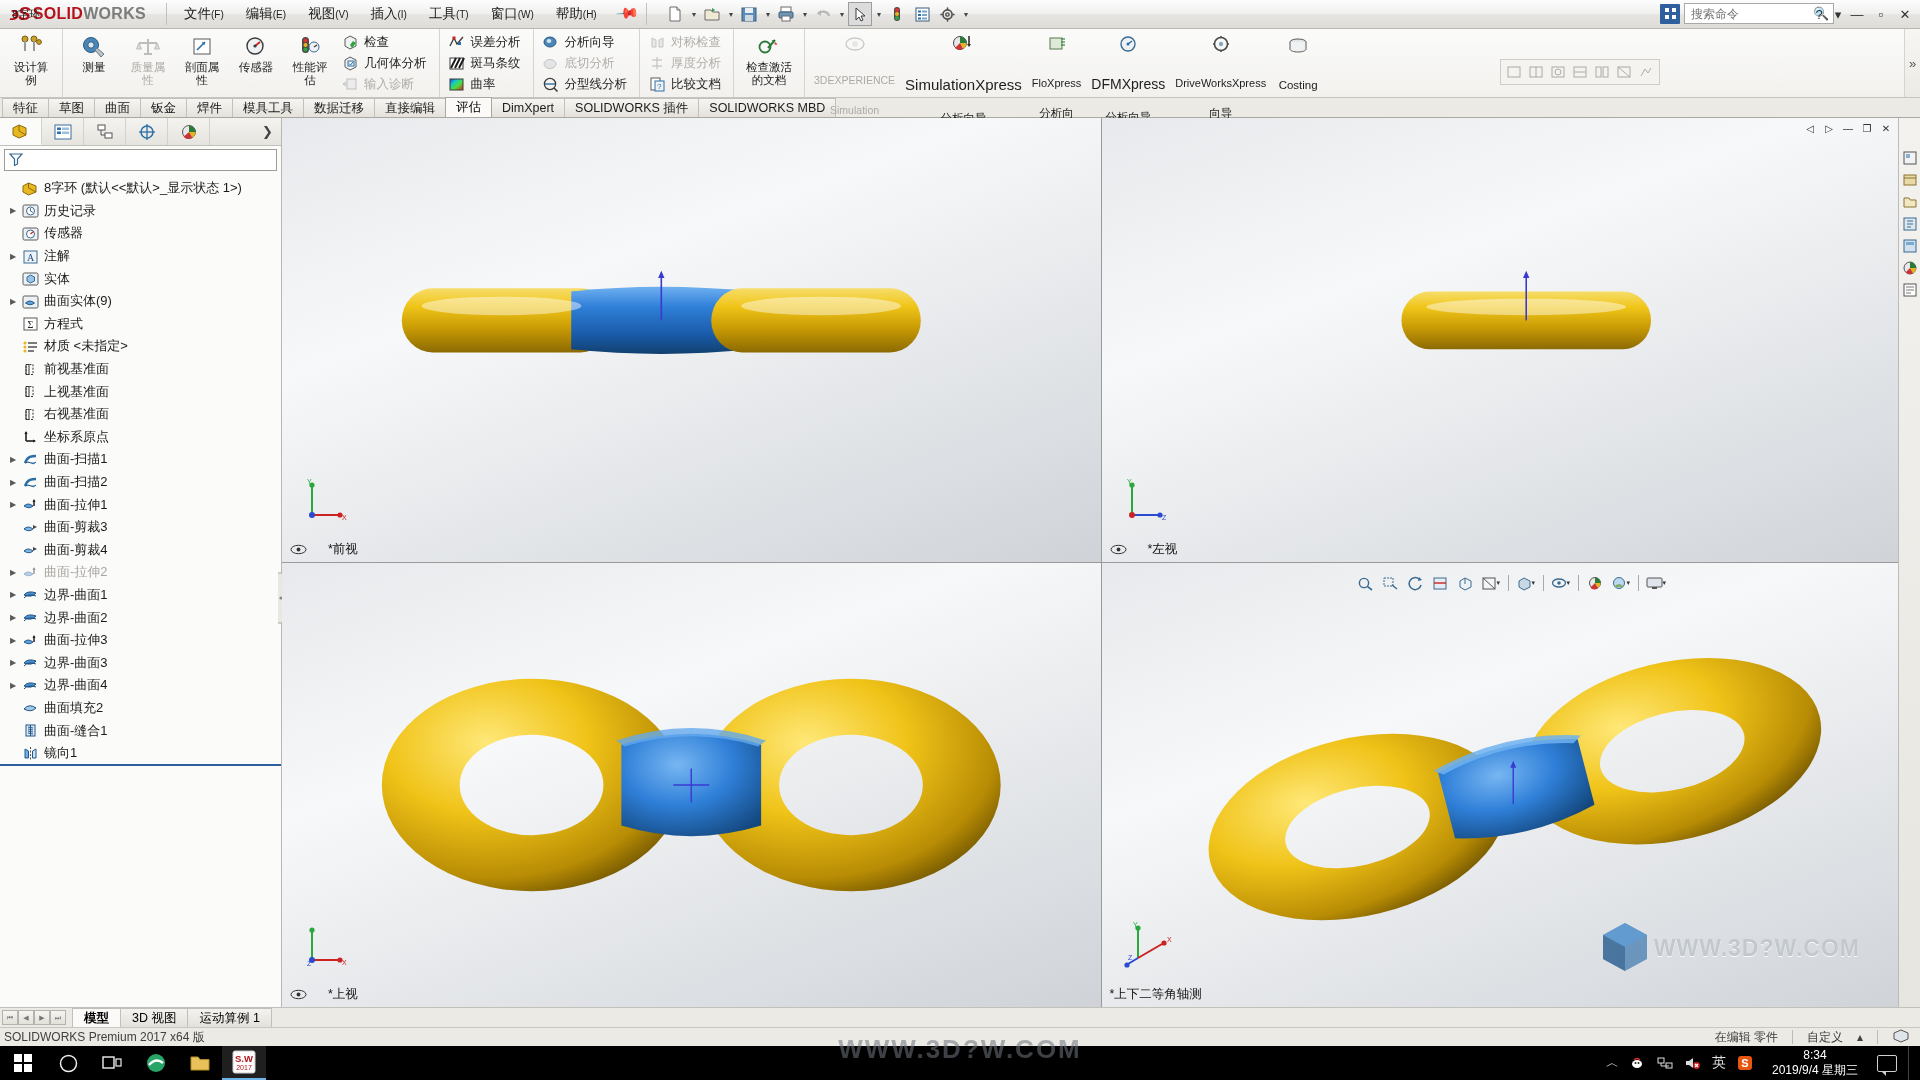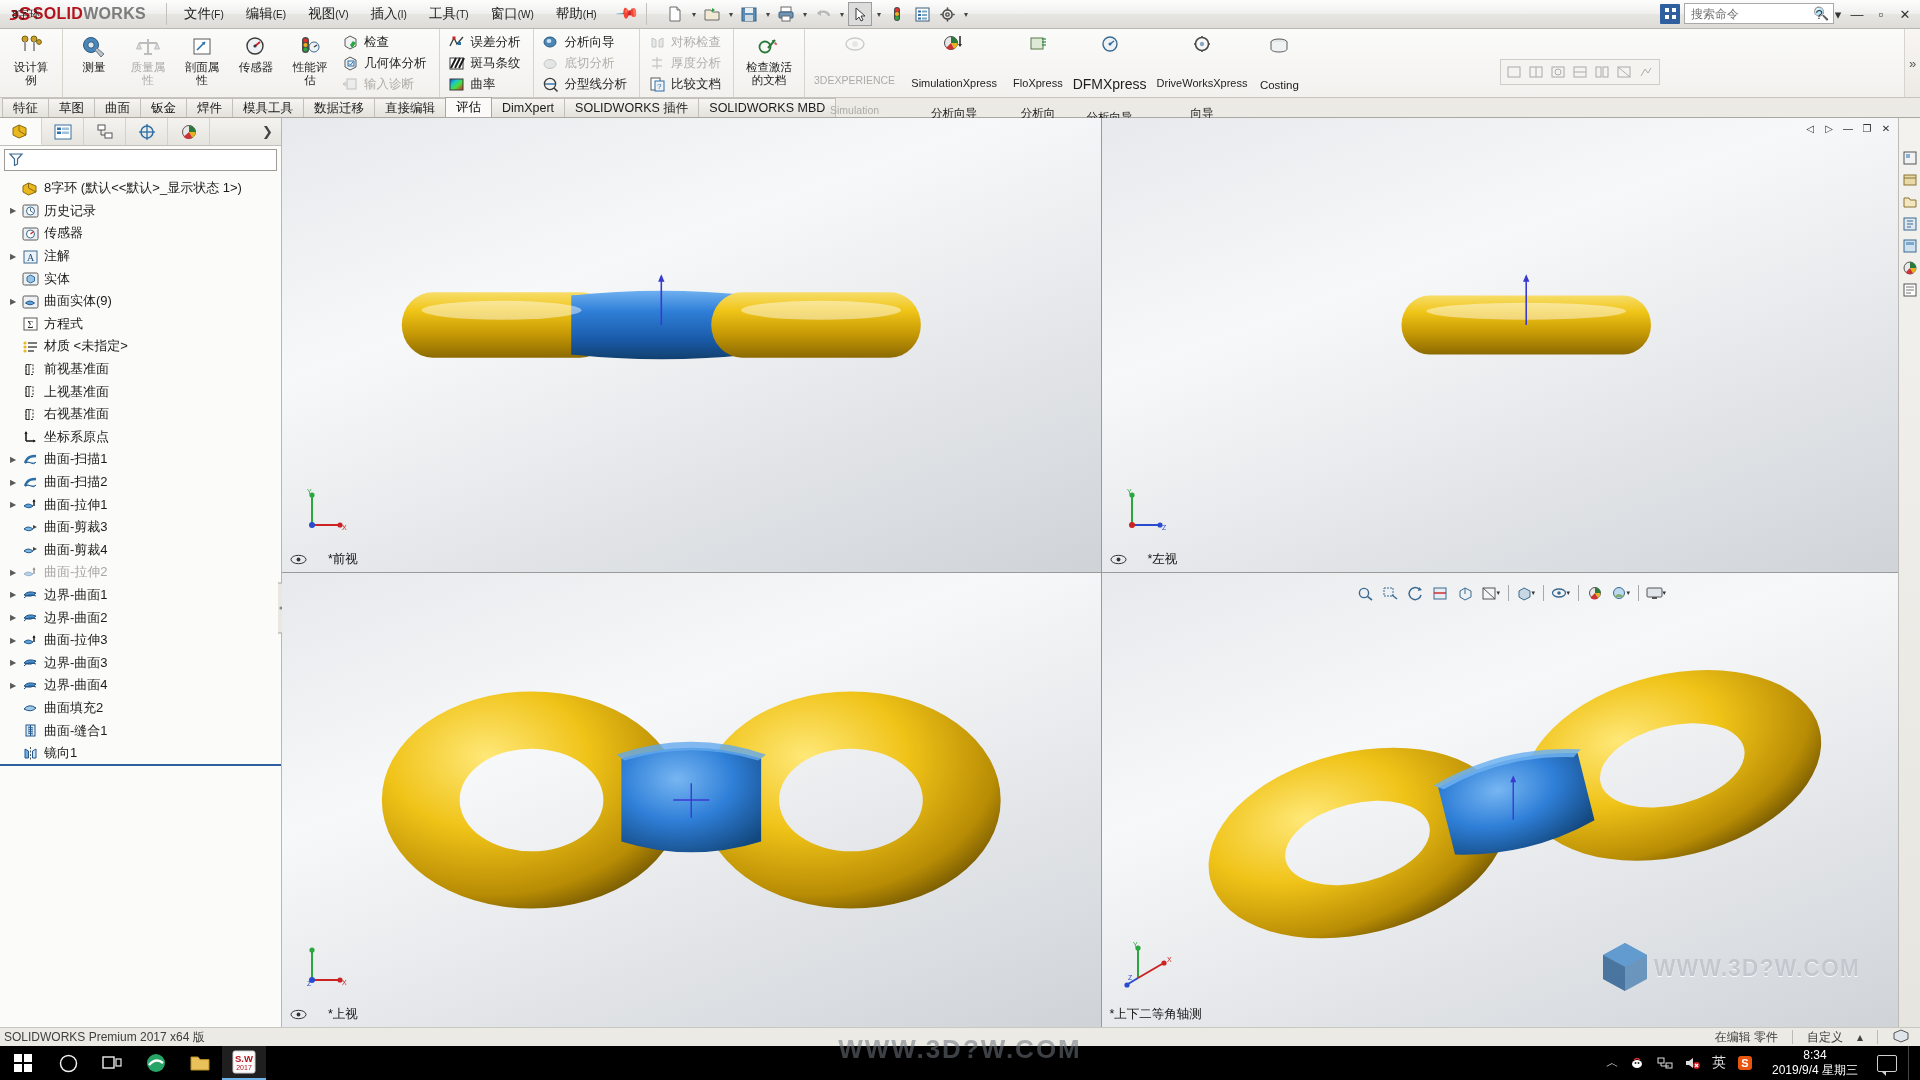--- a/index.html
+++ b/index.html
@@ -531,21 +531,21 @@
           <div class="ic">
             <svg width="26" height="24" viewBox="0 0 26 24">
                 <circle cx="10" cy="10" r="6.5" fill="#e8e8e8" stroke="#4a4a4a"></circle>
                 <path d="M10 3.5a6.5 6.5 0 0 1 6.5 6.5H10z" fill="#2a7a3a"></path>
                 <path d="M10 10h6.5a6.5 6.5 0 0 1-3 5.5z" fill="#e8b21e"></path>
                 <path d="M10 10L5 15a6.5 6.5 0 0 0 8 .5z" fill="#cc3333"></path>
                 <path d="M19 3v10" stroke="#333" stroke-width="1.6"></path>
                 <path d="M19 14l-2-3h4z" fill="#333"></path>
               </svg>
           </div>
-          <span style="font-size:11px">SimulationXpress</span>
+          <span style="font-size:15px">SimulationXpress</span>
           <span style="font-size:11.5px">分析向导</span>
         </div>
         <div class="big-btn xw" style="min-width:58px">
           <div class="ic">
             <svg width="26" height="24" viewBox="0 0 26 24">
                 <rect x="6" y="5" width="12" height="11" fill="#dfe9d8" stroke="#5a7a4a"></rect>
                 <g stroke="#2a8a3a" stroke-width="1.2">
                   <line x1="17" y1="6" x2="21" y2="6"></line>
                   <line x1="17" y1="9" x2="21" y2="9"></line>
                   <line x1="17" y1="12" x2="21" y2="12"></line>
@@ -1295,20 +1295,31 @@
         <div class="rb-ic">
             <svg width="16" height="16" viewBox="0 0 16 16">
               <rect x="2" y="2" width="12" height="12" fill="#fff" stroke="#555"></rect>
               <path d="M4 5h8M4 8h8M4 11h5" stroke="#777"></path>
             </svg>
           </div>
       </div>
     </div>
   </div>
 
+  <div class="doctabs">
+    <div class="navbtns">
+      <div class="nb">⏮</div>
+      <div class="nb">◀</div>
+      <div class="nb">▶</div>
+      <div class="nb">⏭</div>
+    </div>
+    <div class="dtab sel">模型</div>
+    <div class="dtab">3D 视图</div>
+    <div class="dtab">运动算例 1</div>
+  </div>
 
   <div class="statusbar">
     <span>SOLIDWORKS Premium 2017 x64 版</span>
     <div class="sb-right">
       <span>在编辑 零件</span>
       <span class="sb-sep"></span>
       <span>自定义</span>
       <span>▴</span>
       <span class="sb-sep"></span>
       <span>

